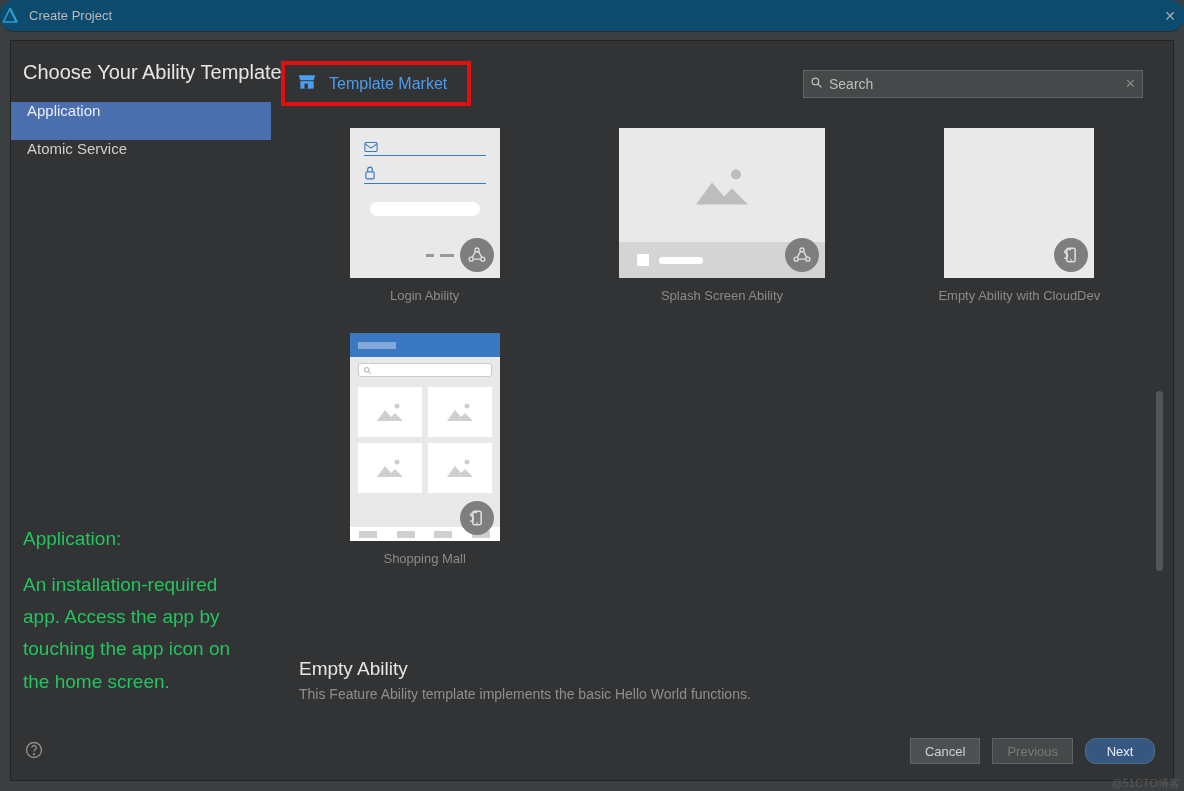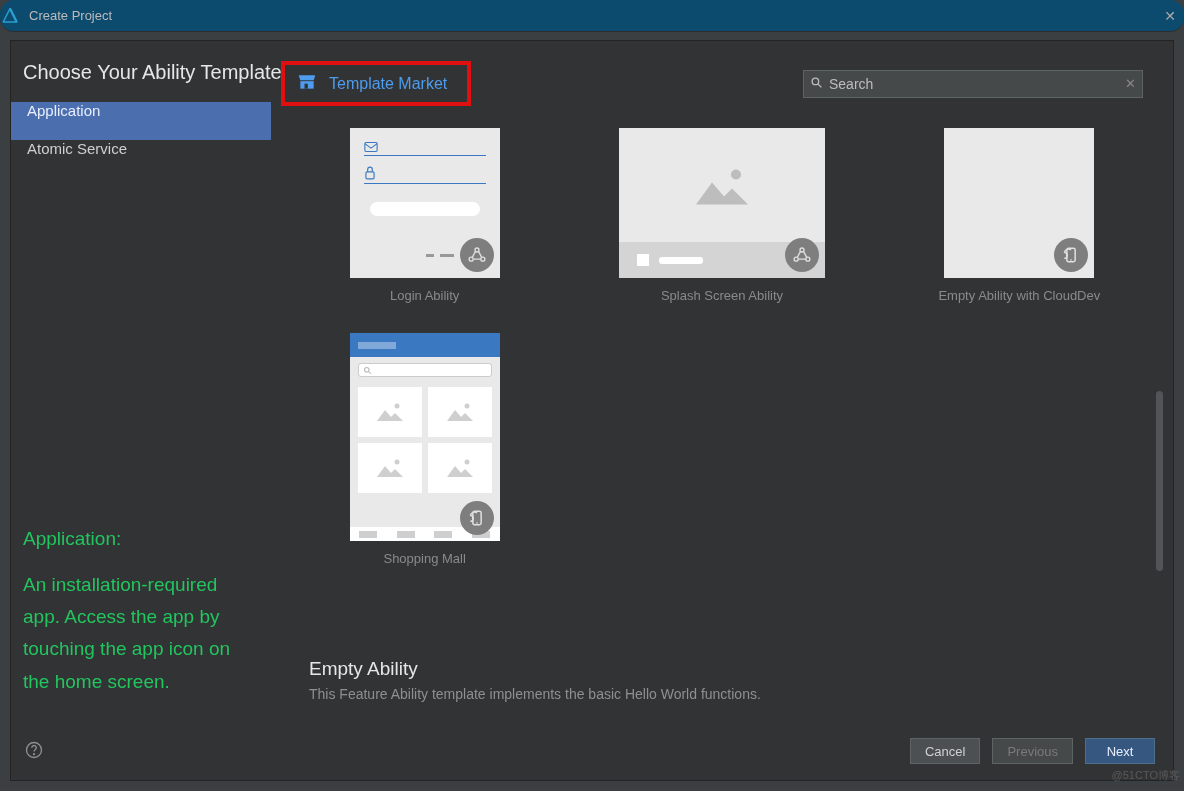--- a/index.html
+++ b/index.html
@@ -165,21 +165,21 @@
   .shop-search { margin:6px 8px; height:14px; background:#fff; border:1px solid #ccc; border-radius:3px; display:flex; align-items:center; padding-left:4px; }
   .shop-grid { display:grid; grid-template-columns:1fr 1fr; gap:6px; padding:4px 8px; }
   .shop-cell { background:#fff; height:50px; display:flex; align-items:center; justify-content:center; }
   .shop-tabs { position:absolute; left:0; right:0; bottom:0; height:14px; background:#fff; display:flex; justify-content:space-around; align-items:center; }
   .shop-tabs span { width:18px; height:7px; background:#cfcfcf; }
 
   
   .scrollbar { position:absolute; right:10px; top:350px; width:7px; height:180px; background:#525557; border-radius:4px; }
 
   
-  .desc-block { position:absolute; left:38px; bottom:30px; right:40px; }
+  .desc-block { position:absolute; left:28px; bottom:30px; right:40px; }
   .desc-title { color:#e6e6e6; font-size:19px; font-weight:500; margin-bottom:6px; }
   .desc-text { color:#8f8f8f; font-size:14px; }
 
   
   .footer {
     height: 48px;
     display: flex;
     align-items: center;
     justify-content: space-between;
     padding: 0 18px 10px 14px;
@@ -190,23 +190,23 @@
     height: 26px;
     min-width: 70px;
     padding: 0 14px;
     background:#4c5052;
     border:1px solid #5e6364;
     color:#d0d0d0;
     font-size:13px;
     display:flex; align-items:center; justify-content:center;
     cursor:pointer;
   }
-  .btn.primary { background:#365880; border-color:#4c708c; color:#e8eefc; }
+  .btn.primary { background:#365880; border-color:#4c708c; color:#e8eefc;border-radius:11px; }
   .btn.disabled { color:#7a7a7a; cursor:default; background:#45494a; }
-  .watermark { position:absolute; right:4px; bottom:8px; font-size:11px; color:#5a5a5a; }
+  .watermark { position:absolute; right:4px; bottom:0; font-size:11px; color:#5a5a5a; }
 </style>
 </head>
 <body>
 
 <div class="titlebar">
   <span class="logo">
     <svg viewBox="0 0 24 24">
         <path d="M12 2 L21 20 H3 Z" fill="none" stroke="#2aa0d1" stroke-width="2" stroke-linejoin="round"></path>
         <path d="M12 2 L21 20" stroke="#2aa0d1" stroke-width="3"></path>
       </svg>

